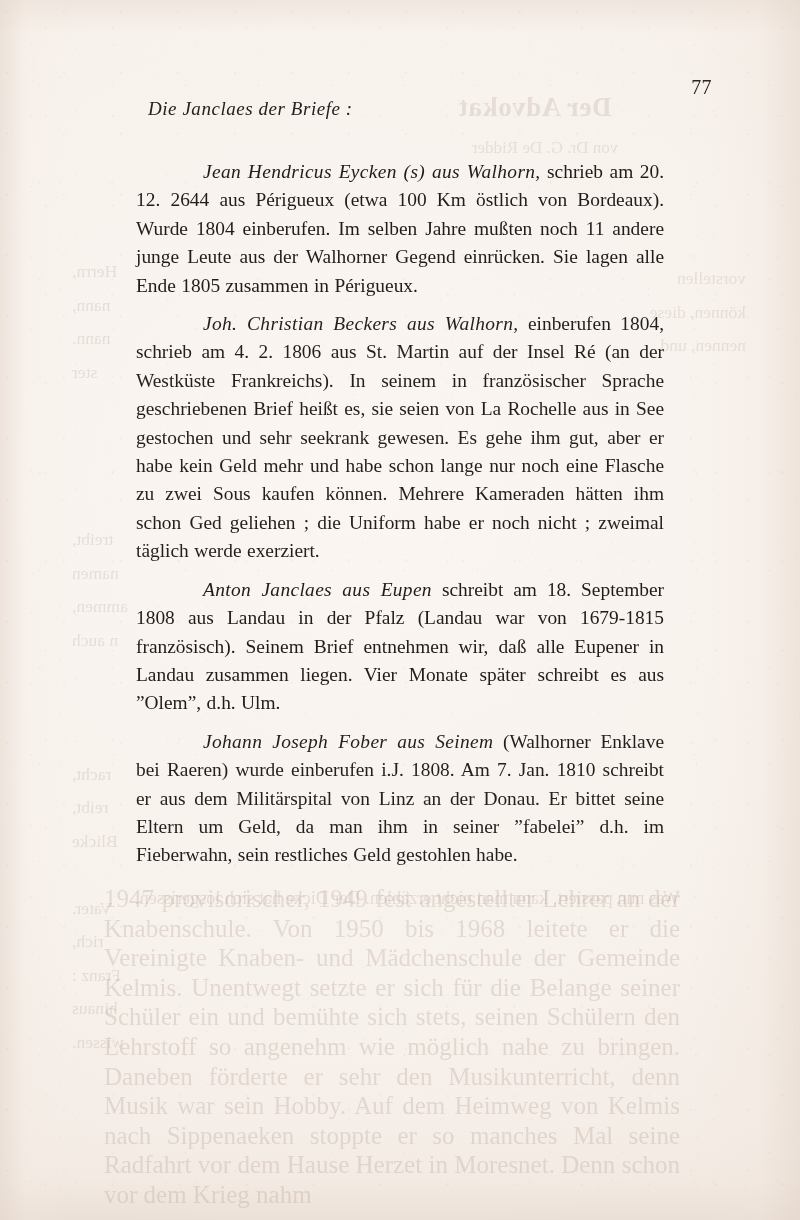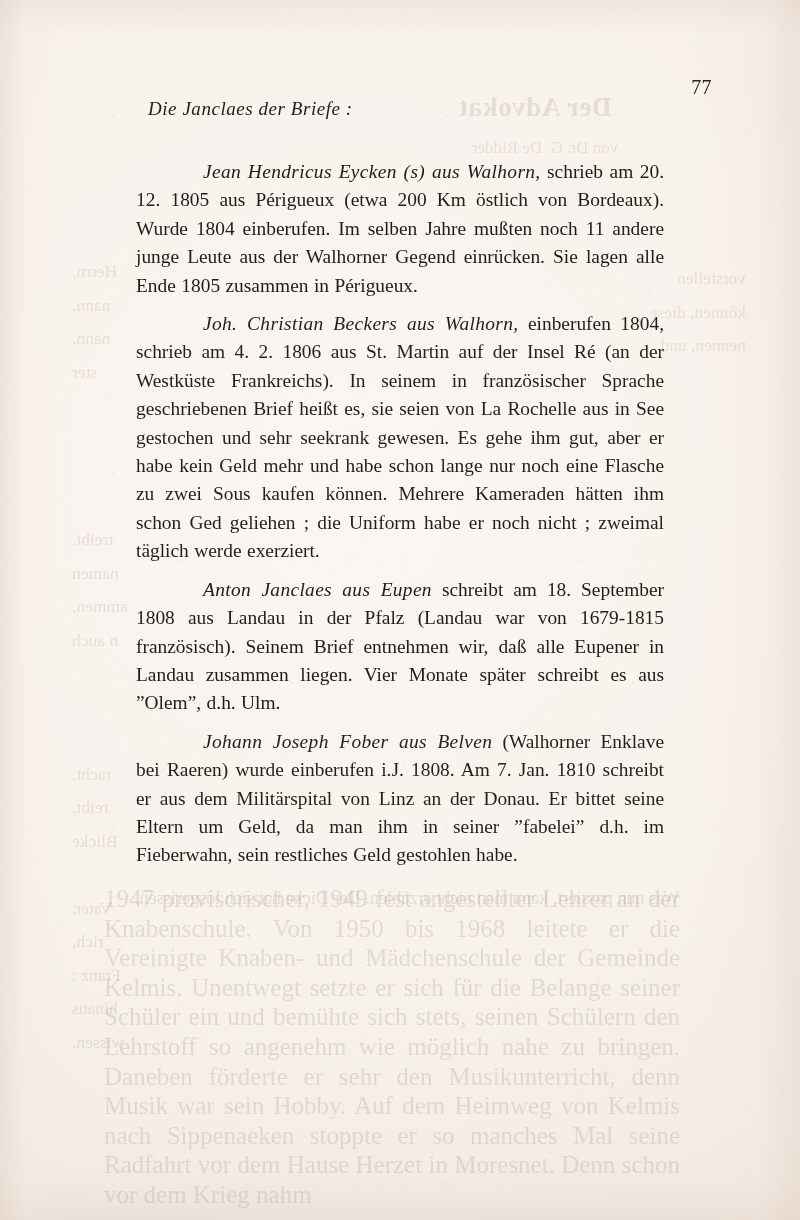--- a/index.html
+++ b/index.html
@@ -251,25 +251,25 @@
   <div class="bleed" id="bleed-block">
     <p>1947 provisorischer, 1949 fest angestellter Lehrer an der Knabenschule. Von 1950 bis 1968 leitete er die Vereinigte Knaben- und Mädchenschule der Gemeinde Kelmis. Unentwegt setzte er sich für die Belange seiner Schüler ein und bemühte sich stets, seinen Schülern den Lehrstoff so angenehm wie möglich nahe zu bringen. Daneben förderte er sehr den Musikunterricht, denn Musik war sein Hobby. Auf dem Heimweg von Kelmis nach Sippenaeken stoppte er so manches Mal seine Radfahrt vor dem Hause Herzet in Moresnet. Denn schon vor dem Krieg nahm</p>
   </div>
 
   <div id="folio">77</div>
 
   <div id="content">
 
     <p id="running-head">Die Janclaes der Briefe :</p>
 
-    <p class="para"><span class="lead">Jean Hendricus Eycken (s) aus Walhorn,</span><span> schrieb am 20. 12. 1805 aus Périgueux (etwa 200 Km östlich von Bordeaux). Wurde 1804 einberufen. Im selben Jahre mußten noch 11 andere junge Leute aus der Walhorner Gegend einrücken. Sie lagen alle Ende 1805 zusammen in Périgueux.</span></p>
+    <p class="para"><span class="lead">Jean Hendricus Eycken (s) aus Walhorn,</span><span> schrieb am 20. 12. 2644 aus Périgueux (etwa 100 Km östlich von Bordeaux). Wurde 1804 einberufen. Im selben Jahre mußten noch 11 andere junge Leute aus der Walhorner Gegend einrücken. Sie lagen alle Ende 1805 zusammen in Périgueux.</span></p>
 
     <p class="para"><span class="lead">Joh. Christian Beckers aus Walhorn,</span><span> einberufen 1804, schrieb am 4. 2. 1806 aus St. Martin auf der Insel Ré (an der Westküste Frankreichs). In seinem in französischer Sprache geschriebenen Brief heißt es, sie seien von La Rochelle aus in See gestochen und sehr seekrank gewesen. Es gehe ihm gut, aber er habe kein Geld mehr und habe schon lange nur noch eine Flasche zu zwei Sous kaufen können. Mehrere Kameraden hätten ihm schon Ged geliehen ; die Uniform habe er noch nicht ; zweimal täglich werde exerziert.</span></p>
 
 
     <p class="para"><span class="lead">Anton Janclaes aus Eupen</span><span> schreibt am 18. September 1808 aus Landau in der Pfalz (Landau war von 1679-1815 französisch). Seinem Brief entnehmen wir, daß alle Eupener in Landau zusammen liegen. Vier Monate später schreibt es aus ”Olem”, d.h. Ulm.</span></p>
 
-    <p class="para"><span class="lead">Johann Joseph Fober aus Belven</span><span> (Walhorner Enklave bei Raeren) wurde einberufen i.J. 1808. Am 7. Jan. 1810 schreibt er aus dem Militärspital von Linz an der Donau. Er bittet seine Eltern um Geld, da man ihm in seiner ”fabelei” d.h. im Fieberwahn, sein restliches Geld gestohlen habe.</span></p>
+    <p class="para"><span class="lead">Johann Joseph Fober aus Seinem</span><span> (Walhorner Enklave bei Raeren) wurde einberufen i.J. 1808. Am 7. Jan. 1810 schreibt er aus dem Militärspital von Linz an der Donau. Er bittet seine Eltern um Geld, da man ihm in seiner ”fabelei” d.h. im Fieberwahn, sein restliches Geld gestohlen habe.</span></p>
 
   </div>
 
   <div id="grain"></div>
 </div>
 
 </body></html>

